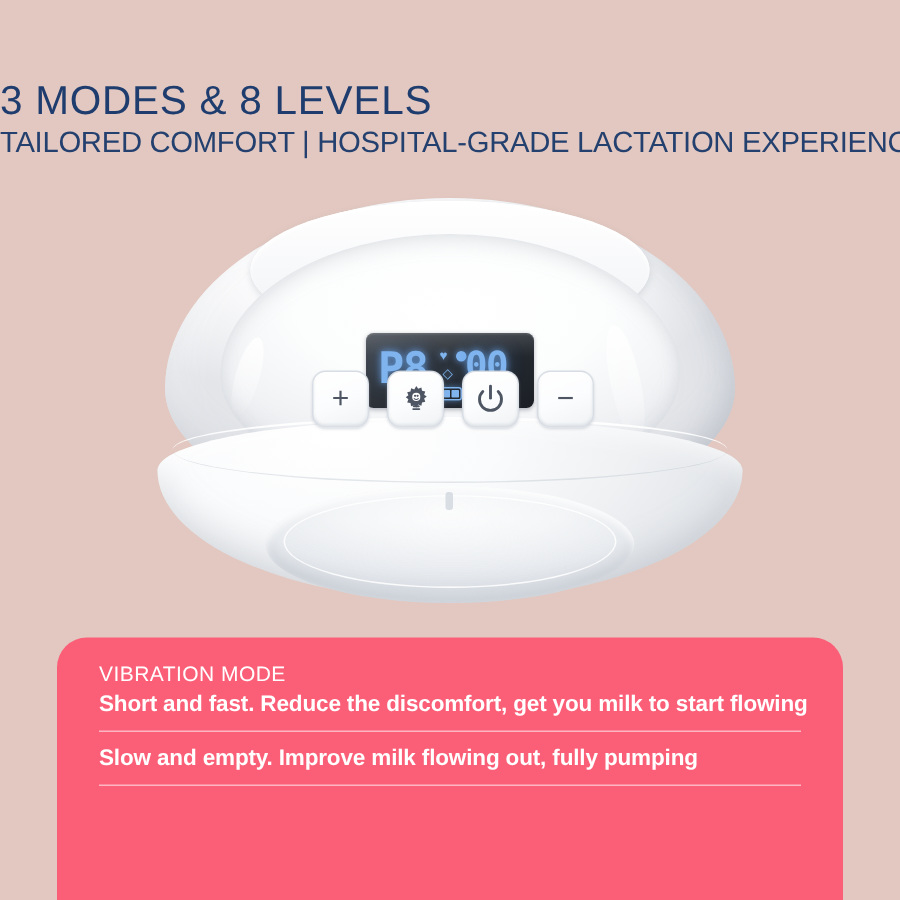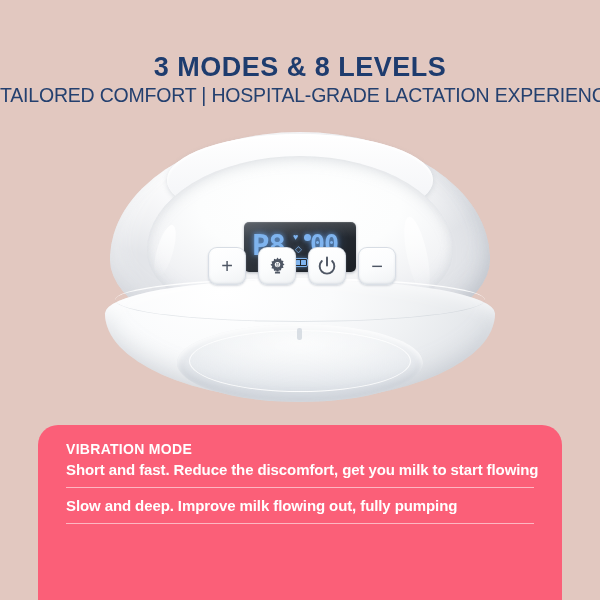--- a/index.html
+++ b/index.html
@@ -13,22 +13,21 @@
 
   #page {
     position:relative;
     width:600px; height:600px;
     background:#e2c8c0;
   }
 
   
   .headline {
     position:absolute; left:0; top:52px; width:600px;
-    text-align:center;
-    font-size:27px; font-weight:bold;
+    font-size:27px; font-weight:normal;
     letter-spacing:0.5px;
     color:#1e3c6e;
     white-space:nowrap;
   }
   .subhead {
     position:absolute; left:0; top:84px; width:600px;
     text-align:center;
     font-size:19.5px; font-weight:normal;
     letter-spacing:-0.2px;
     color:#24406f;
@@ -234,21 +233,21 @@
   #modes-card {
     position:absolute;
     left:38px; top:425px;
     width:524px; height:175px;
     background:#fb5f78;
     border-radius:20px 20px 0 0;
     padding:16px 28px 0 28px;
   }
   .mode-block { position:relative; }
   .mode-title {
-    font-size:14px; font-weight:bold;
+    font-size:14px; font-weight:normal;
     color:#ffffff;
     letter-spacing:0.3px;
   }
   .mode-desc {
     font-size:15px; font-weight:bold;
     color:#ffffff;
     margin-top:4px;
     letter-spacing:-0.1px;
     white-space:nowrap;
   }
@@ -334,20 +333,20 @@
   <div id="modes-card">
 
     <div class="mode-block">
       <div class="mode-title">VIBRATION MODE</div>
       <div class="mode-desc">Short and fast. Reduce the discomfort, get you milk to start flowing</div>
     </div>
 
     <div class="mode-divider"></div>
 
     <div class="mode-block">
-      <div class="mode-desc">Slow and deep. Improve milk flowing out, fully pumping</div>
+      <div class="mode-desc">Slow and empty. Improve milk flowing out, fully pumping</div>
     </div>
 
     <div class="mode-divider"></div>
 
   </div>
 
 </div>
 
 </body></html>

